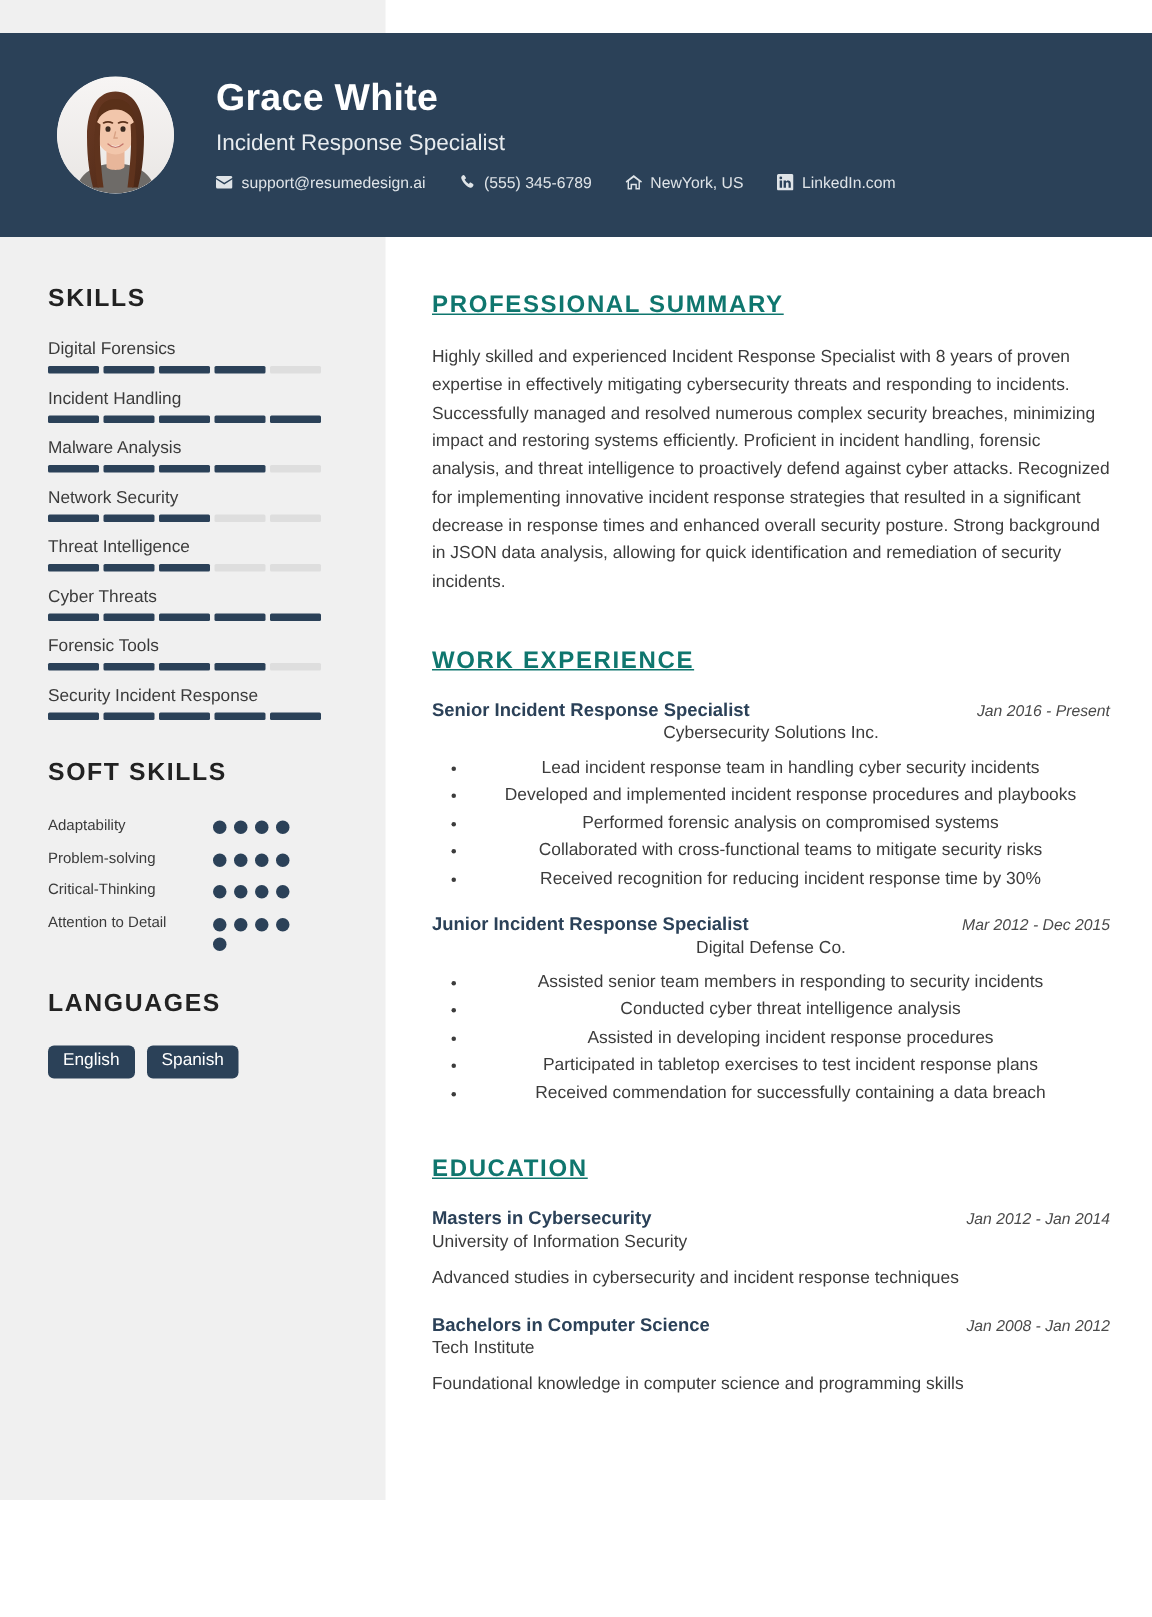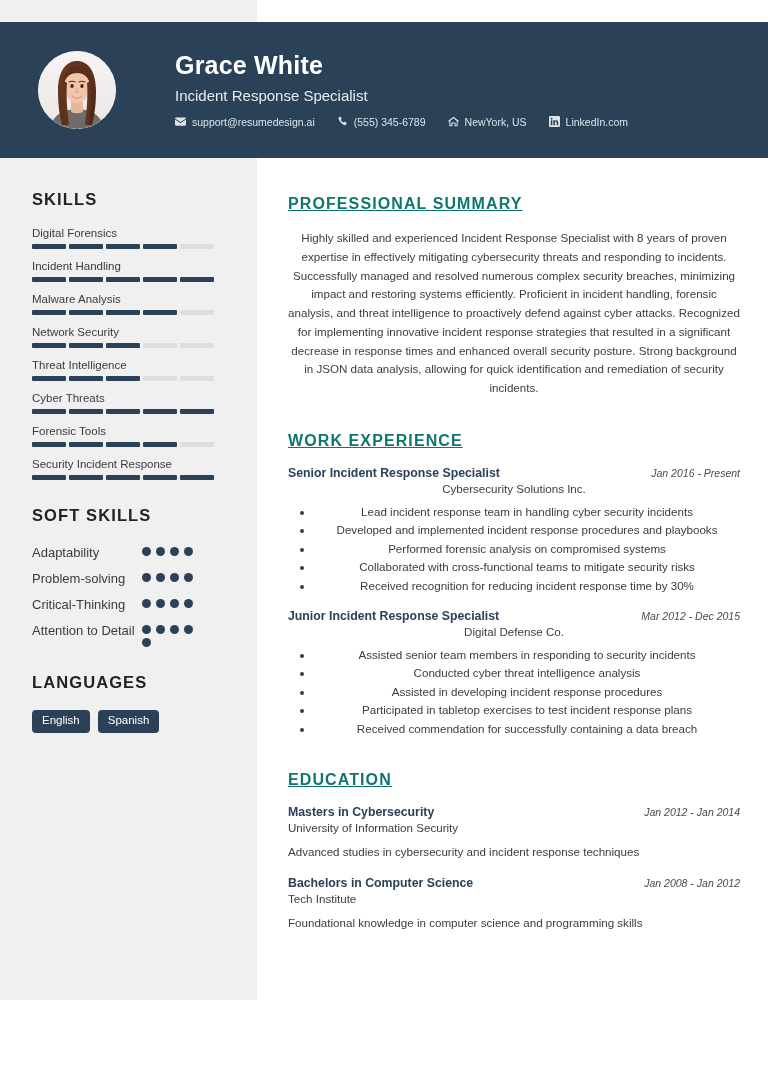--- a/index.html
+++ b/index.html
@@ -38,21 +38,20 @@
     position: absolute;
     left: 0;
     top: 22px;
     width: 768px;
     height: 136px;
     background: #2b4158;
     display: flex;
     align-items: center;
     box-sizing: border-box;
     padding-left: 38px;
-    gap: 31px;
   }
   .avatar {
     width: 78px;
     height: 78px;
     border-radius: 50%;
     overflow: hidden;
     flex: 0 0 auto;
     background: #f2f0ef;
     position: relative;
   }
@@ -131,21 +130,21 @@
   }
   .seg.on { background: #2b4158; }
 
   .softskills { margin-top: 26px; }
   .soft-row {
     display: flex;
     align-items: flex-start;
     margin-bottom: 6px;
   }
   .soft-name {
-    font-size: 13px;
+    font-size: 10px;
     color: #3b3b3b;
     width: 110px;
     flex: 0 0 110px;
     line-height: 1.55;
   }
   .dots {
     display: flex;
     flex-wrap: wrap;
     width: 62px;
     gap: 4px 5px;
@@ -184,21 +183,21 @@
     letter-spacing: 1.1px;
     margin: 34px 0 16px 0;
     text-decoration: underline;
   }
   .main-heading.first { margin-top: 37px; }
 
   .summary-text {
     font-size: 11.6px;
     line-height: 1.62;
     color: #3c3c3c;
-    text-align: center;
+    text-align: left;
   }
 
   .entry { margin-bottom: 15px; text-align: center; }
   .entry-top {
     display: flex;
     justify-content: space-between;
     align-items: baseline;
     gap: 10px;
   }
   .entry-title {

